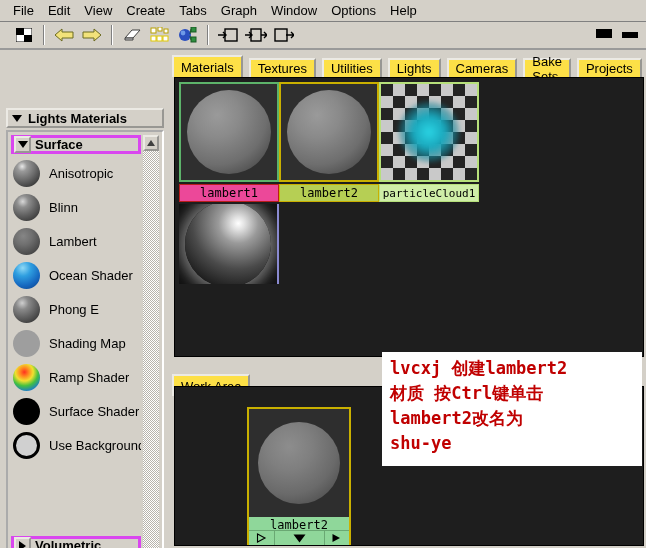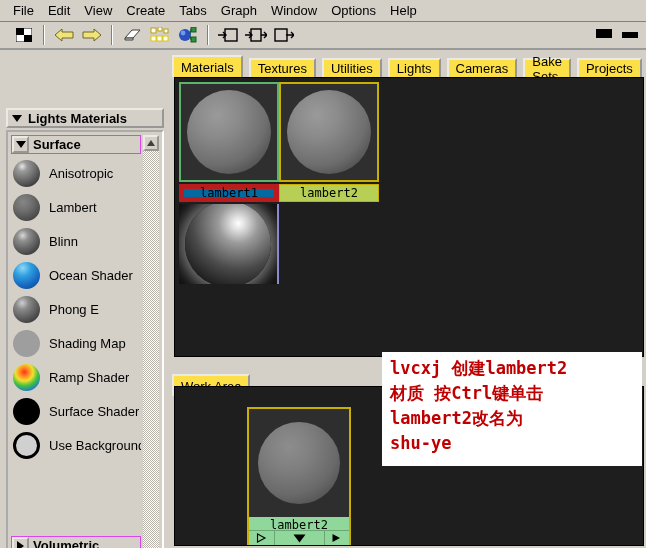--- a/index.html
+++ b/index.html
@@ -31,21 +31,21 @@
   
   .leftpanel{position:absolute;left:0;top:52px;width:170px;height:496px;background:#d4d0c8;}
   .lp-edge{position:absolute;left:0;top:52px;width:4px;height:496px;background:#000080;}
   .panelhdr{position:absolute;left:6px;top:56px;width:158px;height:20px;background:#d4d0c8;
             border:2px outset #eceae4;box-sizing:border-box;display:flex;align-items:center;padding-left:4px;font-weight:bold;font-size:13px;}
   .tri-d{width:0;height:0;border-left:5px solid transparent;border-right:5px solid transparent;border-top:7px solid #000;margin-right:6px;}
   .tri-r{width:0;height:0;border-top:5px solid transparent;border-bottom:5px solid transparent;border-left:7px solid #000;}
 
   .lpbody{position:absolute;left:6px;top:78px;width:158px;height:466px;background:#d4d0c8;
           border:2px inset #fff;box-sizing:border-box;}
-  .grouphdr{position:absolute;left:3px;width:130px;height:19px;background:#d4d0c8;border:1px solid #d946ef;
+  .grouphdr{position:absolute;left:3px;width:130px;height:19px;background:#d4d0c8;border:3px solid #d946ef;
             box-sizing:border-box;display:flex;align-items:center;font-weight:bold;font-size:13px;}
   .grouphdr .tbox{width:17px;height:17px;border:2px outset #eceae4;box-sizing:border-box;display:flex;
             align-items:center;justify-content:center;margin-right:4px;background:#d4d0c8;flex:none;}
 
   .matlist{position:absolute;left:3px;top:24px;width:130px;}
   .matrow{height:34px;display:flex;align-items:center;cursor:default;}
   .matrow .sw{width:31px;height:31px;flex:none;display:flex;align-items:center;justify-content:center;
               background:#d4d0c8;}
   .sphere{width:27px;height:27px;border-radius:50%;}
   .matlabel{margin-left:7px;font-size:13px;white-space:nowrap;overflow:hidden;}
@@ -227,30 +227,30 @@
 
         <div class="matrow">
           <span class="sw">
             <span class="sphere" style="background:radial-gradient(circle at 34% 24%, #e8e8e8 0%, #9a9a9a 18%, #6e6e6e 48%, #3c3c3c 80%, #2a2a2a 100%);"></span>
           </span>
           <span class="matlabel">Anisotropic</span>
         </div>
 
         <div class="matrow">
           <span class="sw">
+            <span class="sphere" style="background:radial-gradient(circle at 36% 28%, #d8d8d8 0%, #8f8f8f 22%, #636363 52%, #3a3a3a 82%, #282828 100%);"></span>
+          </span>
+          <span class="matlabel">Blinn</span>
+        </div>
+
+        <div class="matrow">
+          <span class="sw">
             <span class="sphere" style="background:radial-gradient(circle at 38% 30%, #868686 0%, #6f6f6f 35%, #4e4e4e 70%, #303030 100%);"></span>
           </span>
           <span class="matlabel">Lambert</span>
-        </div>
-
-        <div class="matrow">
-          <span class="sw">
-            <span class="sphere" style="background:radial-gradient(circle at 36% 28%, #d8d8d8 0%, #8f8f8f 22%, #636363 52%, #3a3a3a 82%, #282828 100%);"></span>
-          </span>
-          <span class="matlabel">Blinn</span>
         </div>
 
 
         <div class="matrow">
           <span class="sw">
             <span class="sphere" style="background:
                  radial-gradient(circle at 36% 22%, #8fd8f5 0%, #2f9fe0 30%, #1668c0 65%, #0c3d82 100%);position:relative;overflow:hidden;">
             </span>
           </span>
           <span class="matlabel">Ocean Shader</span>
@@ -323,30 +323,36 @@
     </div>
 
     <div class="matcanvas">
 
       <div class="swatchrow" style="left:4px;top:4px;">
 
         <div class="swatch">
           <div class="swimg" style="border:2px solid #5db36a;background:#2f2f2f;display:flex;align-items:center;justify-content:center;">
             <div class="bigsphere"></div>
           </div>
-          <div class="swname" style="background:#0369a1;border:5px solid #b91c1c;">lambert1</div>
+          <div class="swname" style="background:#ec4899;border:1px solid #b91c1c;">lambert1</div>
         </div>
 
         <div class="swatch">
           <div class="swimg" style="border:2px solid #c9b000;background:#2f2f2f;display:flex;align-items:center;justify-content:center;">
             <div class="bigsphere"></div>
           </div>
           <div class="swname" style="background:#b6cf54;border:1px solid #c9b000;">lambert2</div>
         </div>
 
+        <div class="swatch">
+          <div class="swimg checker" style="border:2px solid #b6e07a;display:flex;align-items:center;justify-content:center;">
+            <div class="cloudblob"></div>
+          </div>
+          <div class="swname" style="background:#cfeea8;border:1px solid #b6e07a;font-size:11px;">particleCloud1</div>
+        </div>
       </div>
 
       <div class="swatchrow" style="left:4px;top:126px;">
         <div class="swatch" style="height:80px;">
           <div class="swimg" style="height:80px;border-right:2px solid #8a8ad0;background:#111;display:flex;align-items:center;justify-content:center;overflow:hidden;">
             <div style="width:86px;height:86px;border-radius:50%;
                  background:radial-gradient(circle at 62% 26%, #ffffff 0%, #e0e0e0 8%, #9a9a9a 24%, #4a4a4a 55%, #141414 85%, #0a0a0a 100%);
                  box-shadow:0 0 14px 6px rgba(230,230,230,.45);"></div>
           </div>
         </div>

